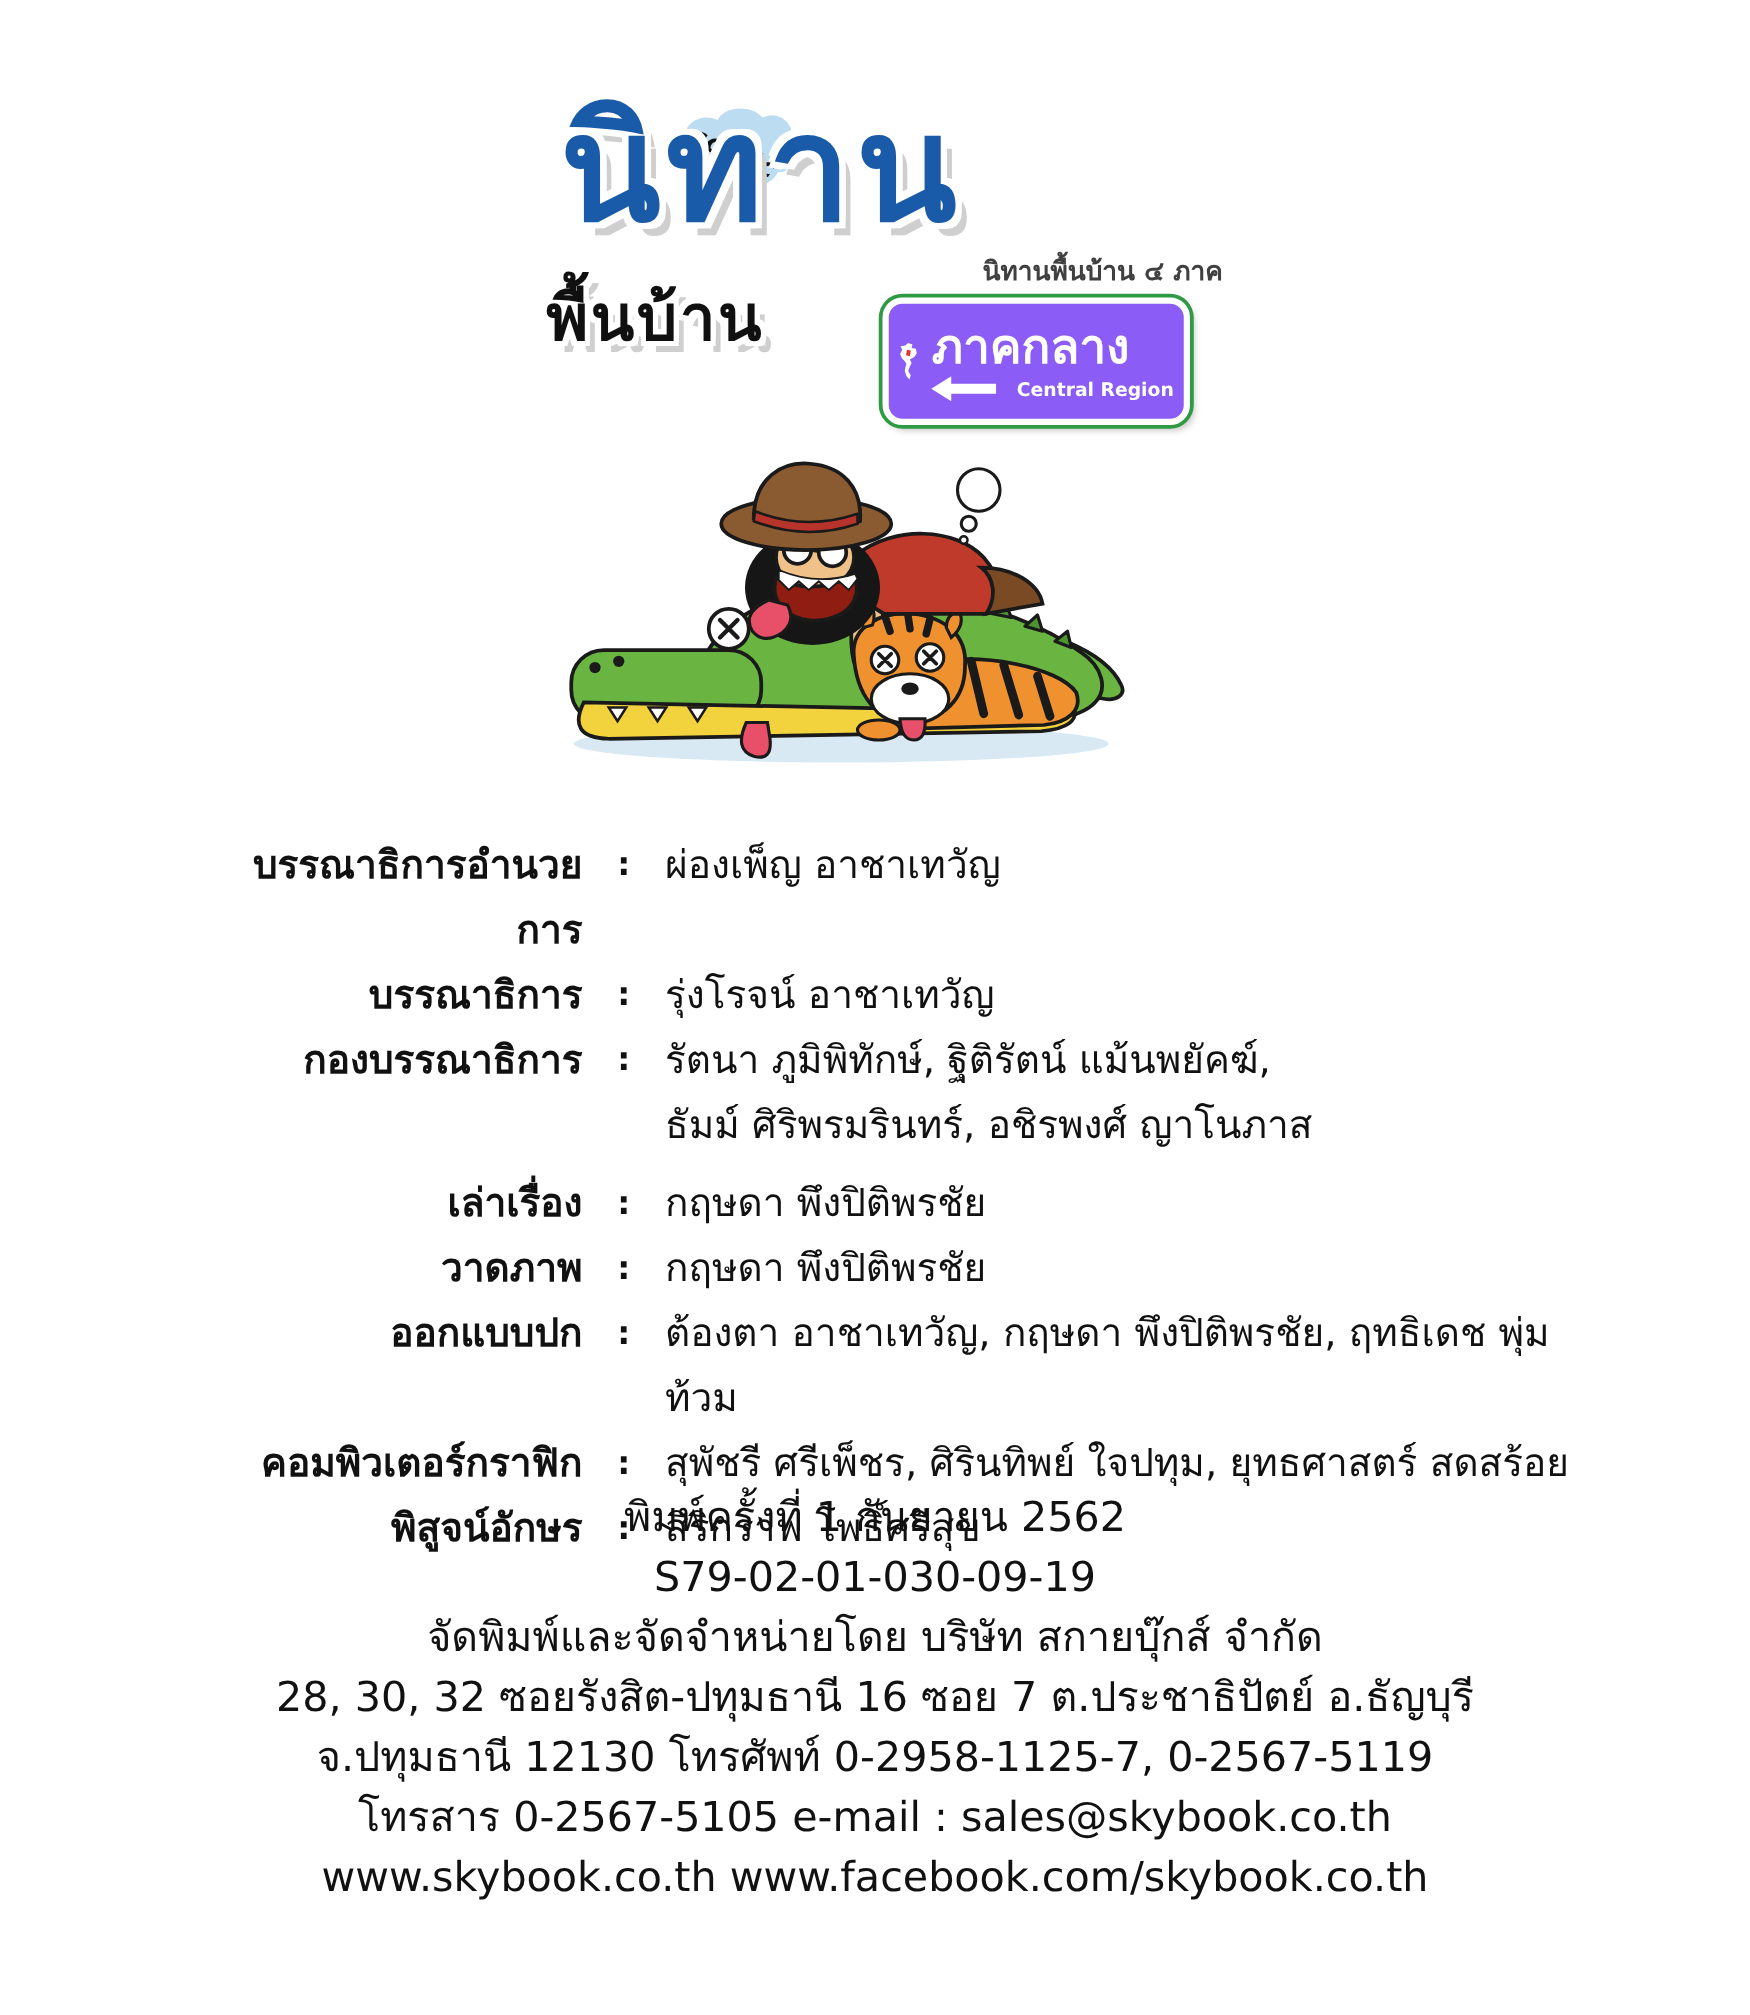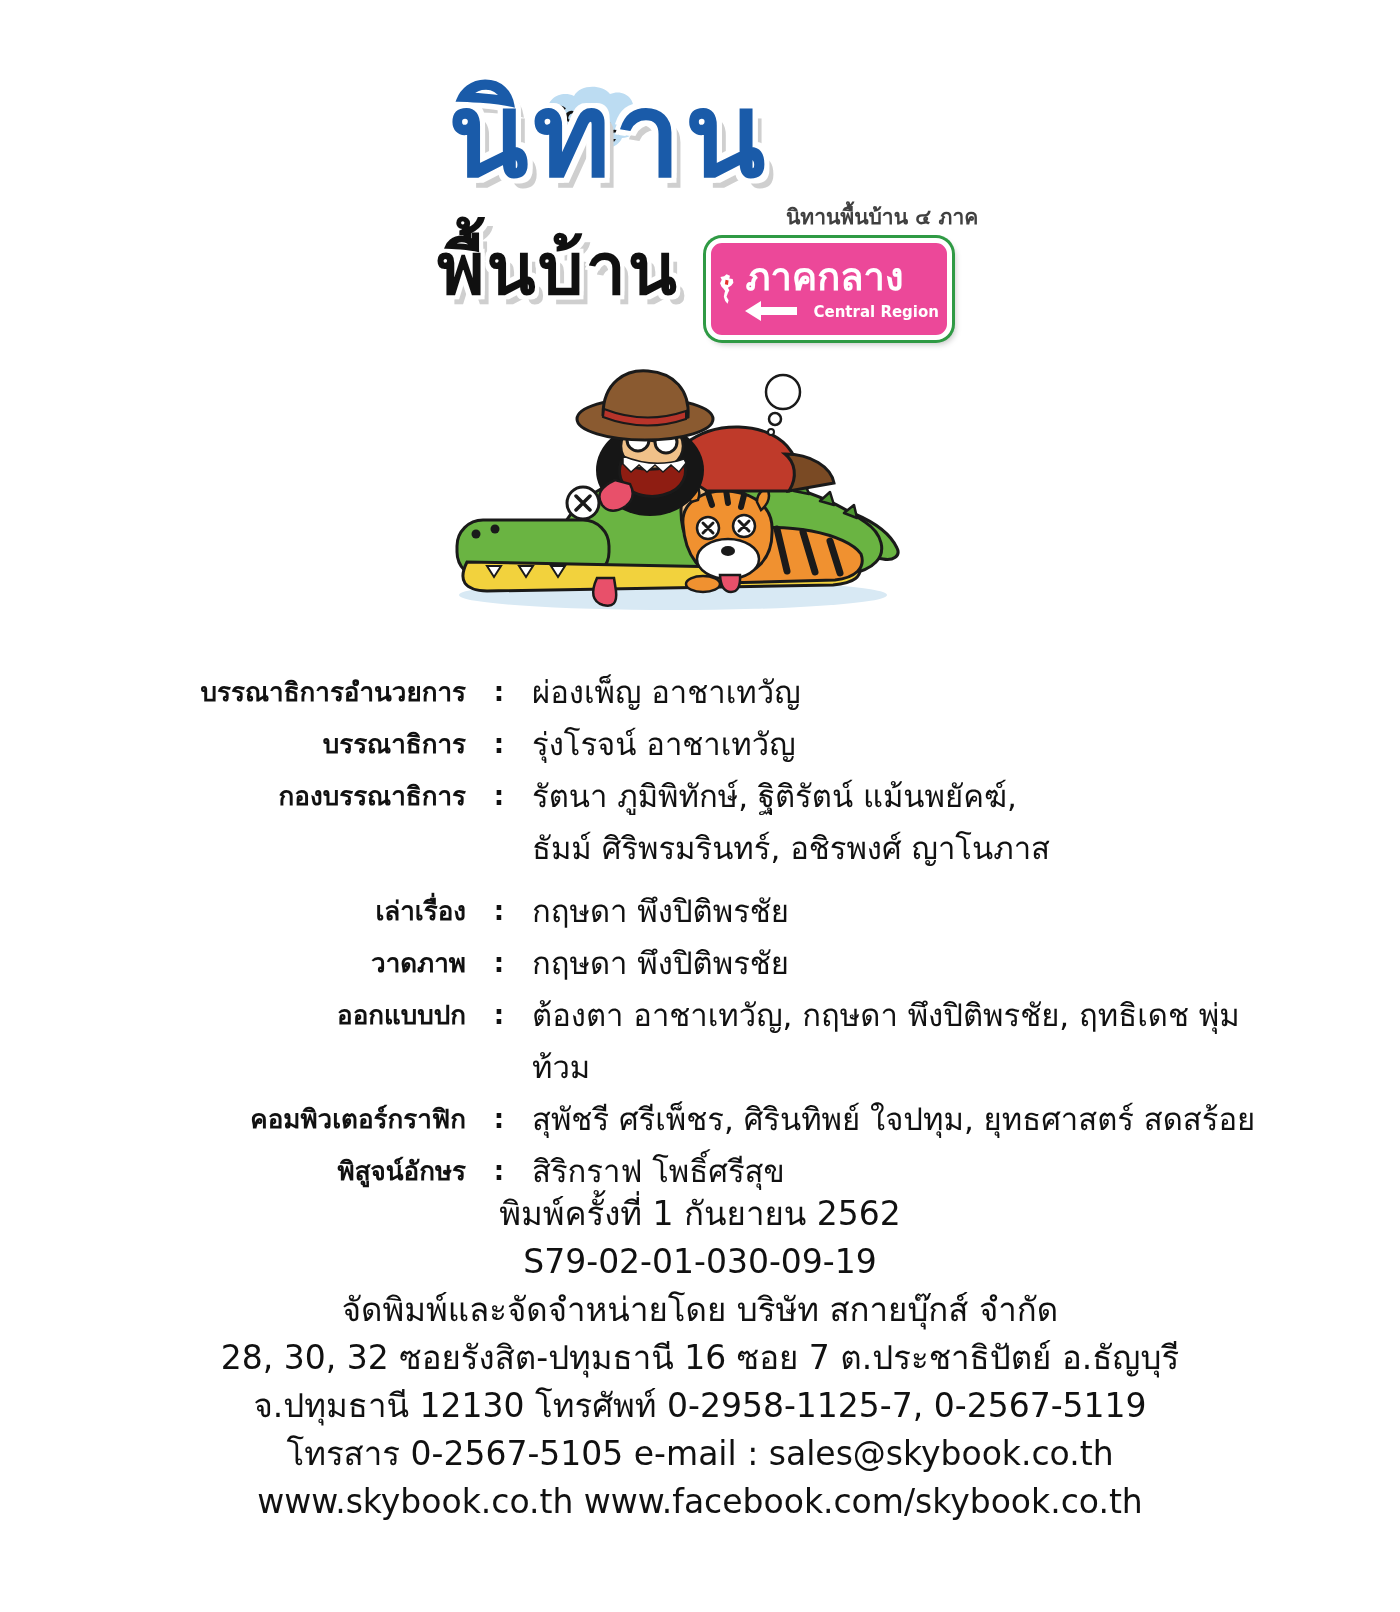--- a/index.html
+++ b/index.html
@@ -15,45 +15,45 @@
     position:absolute;left:18px;top:26px;font-size:21px;font-weight:bold;
     font-style:italic;color:#111;transform:rotate(24deg);letter-spacing:1px;
   }
   .title-main{
     position:absolute;left:448px;top:62px;font-size:118px;line-height:1.25;
     font-weight:bold;color:#1a5ba9;letter-spacing:4px;
     text-shadow:-5px -5px 0 #fff,5px -5px 0 #fff,-5px 5px 0 #fff,5px 5px 0 #fff,
       -5px 0 0 #fff,5px 0 0 #fff,0 -5px 0 #fff,0 5px 0 #fff,9px 10px 0 #cfcfcf;
   }
   .title-sub{
-    position:absolute;left:437px;top:224px;font-size:72px;line-height:1.25;
+    position:absolute;left:437px;top:224px;font-size:51px;line-height:1.25;
     font-weight:bold;color:#101010;letter-spacing:2px;
     text-shadow:-4px -4px 0 #fff,4px -4px 0 #fff,-4px 4px 0 #fff,4px 4px 0 #fff,
       -4px 0 0 #fff,4px 0 0 #fff,0 -4px 0 #fff,0 4px 0 #fff,8px 9px 0 #cfcfcf;
   }
   .logo-caption{
     position:absolute;left:786px;top:200px;font-size:21px;font-weight:bold;color:#404040;
   }
   
   .region-sign{
     position:absolute;left:706px;top:238px;width:222px;height:88px;
-    background:#ec4899;border:5px solid #ffffff;border-radius:16px;
+    background:#8b5cf6;border:5px solid #ffffff;border-radius:16px;
     box-shadow:0 0 0 3px #2f9a44,3px 4px 6px rgba(0,0,0,.25);
     display:flex;align-items:center;gap:8px;padding:2px 8px 2px 6px;box-sizing:content-box;
   }
   .sign-right{display:flex;flex-direction:column;justify-content:center;}
   .sign-thai{font-size:38px;font-weight:bold;color:#ffffff;line-height:1.1;white-space:nowrap;}
   .sign-bottom{display:flex;align-items:flex-end;gap:16px;margin-top:2px;}
   .sign-english{font-size:15px;font-weight:bold;color:#ffffff;white-space:nowrap;}
   
   .cartoon{position:absolute;left:445px;top:362px;width:460px;height:255px;}
   
   .credits{position:absolute;left:170px;top:666px;width:1090px;}
   .crow{display:grid;grid-template-columns:296px 66px auto;align-items:start;}
-  .crow .clabel{font-weight:bold;font-size:26px;text-align:right;line-height:52px;}
+  .crow .clabel{font-weight:bold;font-size:31px;text-align:right;line-height:52px;}
   .crow .ccolon{font-weight:bold;font-size:26px;text-align:center;line-height:52px;}
   .crow .cvalue{font-size:31px;text-align:left;line-height:52px;}
   .crow.gap-before{margin-top:11px;}
   
   .publication{
     position:absolute;left:0;top:1190px;width:1400px;text-align:center;
     font-size:33px;line-height:48px;color:#111;
   }
   .pub-line{white-space:nowrap;}
 </style>

